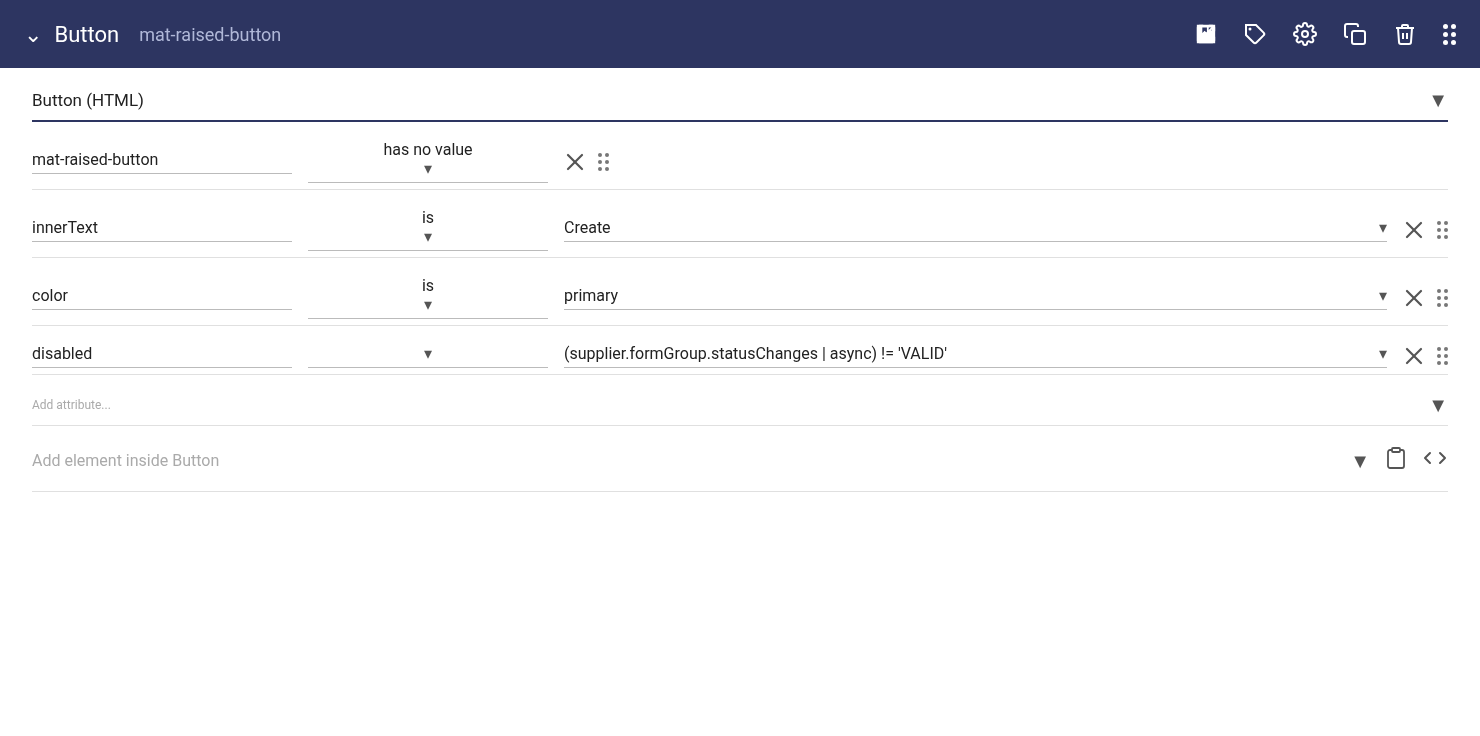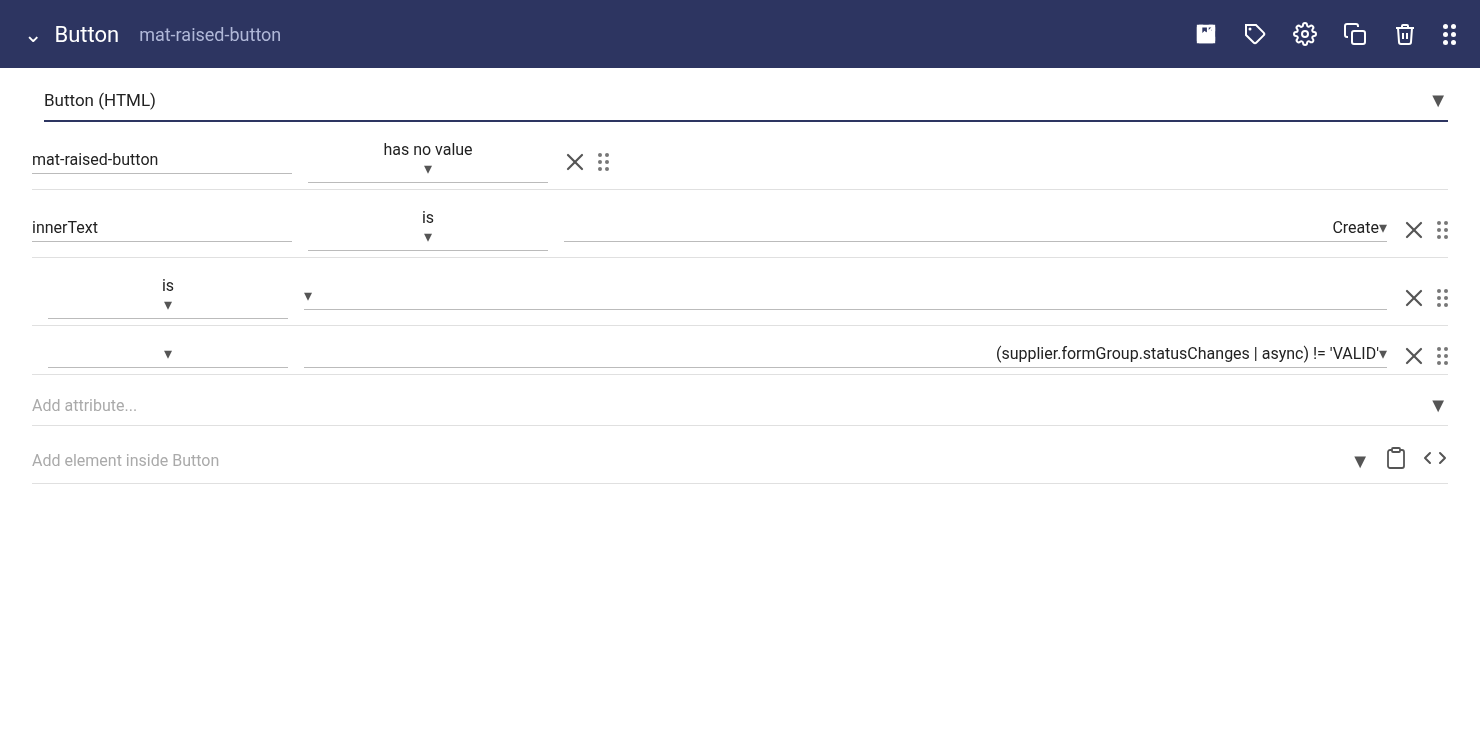--- a/index.html
+++ b/index.html
@@ -57,21 +57,20 @@
       padding: 0 32px;
       background: #fff;
     }
 
     
     .section-header {
       display: flex;
       align-items: center;
       padding: 20px 0 8px 0;
       border-bottom: 2px solid #2d3561;
-      margin-left: 12px;
     }
     .section-title {
       font-size: 17px;
       color: #222;
       font-weight: 400;
       flex: 1;
     }
     .section-chevron {
       font-size: 20px;
       color: #555;
@@ -122,21 +121,20 @@
       font-size: 16px;
       color: #222;
       border-bottom: 1px solid #bbb;
       padding-bottom: 4px;
       margin-left: 16px;
       position: relative;
       cursor: pointer;
     }
     .attr-value span.val-text {
       flex: 1;
-      text-align: right;
     }
     .attr-value .dropdown-arrow {
       color: #555;
       font-size: 16px;
     }
     .attr-actions {
       display: flex;
       align-items: center;
       gap: 12px;
       margin-left: 16px;
@@ -151,34 +149,34 @@
 
     
     .add-attr-row {
       display: flex;
       align-items: center;
       padding: 18px 0 8px 0;
       border-bottom: 1px solid #e0e0e0;
       cursor: pointer;
     }
     .add-attr-label {
-      font-size: 16px;
+      font-size: 12px;
       color: #aaa;
       flex: 1;
     }
     .add-attr-arrow {
       font-size: 20px;
       color: #555;
     }
 
     
     .add-element-row {
       display: flex;
       align-items: center;
-      padding: 20px 0 8px 0;
+      padding: 20px 0 16px 0;
       border-bottom: 1px solid #e0e0e0;
     }
     .add-element-label {
       font-size: 16px;
       color: #aaa;
       flex: 1;
     }
     .add-element-actions {
       display: flex;
       align-items: center;
@@ -355,25 +353,27 @@
               <div class="dot"></div>
     <div class="dot"></div>
               <div class="dot"></div>
     <div class="dot"></div>
               <div class="dot"></div>
   </div>
           </span>
         </div>
       </div>
       <div class="attr-row">
+        <div class="attr-name">color</div>
         <div class="attr-operator">
           <span>is</span>
           <span class="dropdown-arrow">▾</span>
         </div>
         <div class="attr-value">
+          <span class="val-text">primary</span>
           <span class="dropdown-arrow">▾</span>
         </div>
         <div class="attr-actions">
           <span class="attr-action-btn">
             <svg width="22" height="22" viewBox="0 0 22 22" fill="none">
     <line x1="4" y1="4" x2="18" y2="18" stroke="#555" stroke-width="2.2" stroke-linecap="round"></line>
     <line x1="18" y1="4" x2="4" y2="18" stroke="#555" stroke-width="2.2" stroke-linecap="round"></line>
   </svg>
           </span>
           <span class="attr-action-btn">
@@ -382,20 +382,21 @@
               <div class="dot"></div>
     <div class="dot"></div>
               <div class="dot"></div>
     <div class="dot"></div>
               <div class="dot"></div>
   </div>
           </span>
         </div>
       </div>
       <div class="attr-row">
+        <div class="attr-name">disabled</div>
         <div class="attr-operator">
           <span class="dropdown-arrow">▾</span>
         </div>
         <div class="attr-value">
           <span class="val-text">(supplier.formGroup.statusChanges | async) != 'VALID'</span>
           <span class="dropdown-arrow">▾</span>
         </div>
         <div class="attr-actions">
           <span class="attr-action-btn">
             <svg width="22" height="22" viewBox="0 0 22 22" fill="none">

